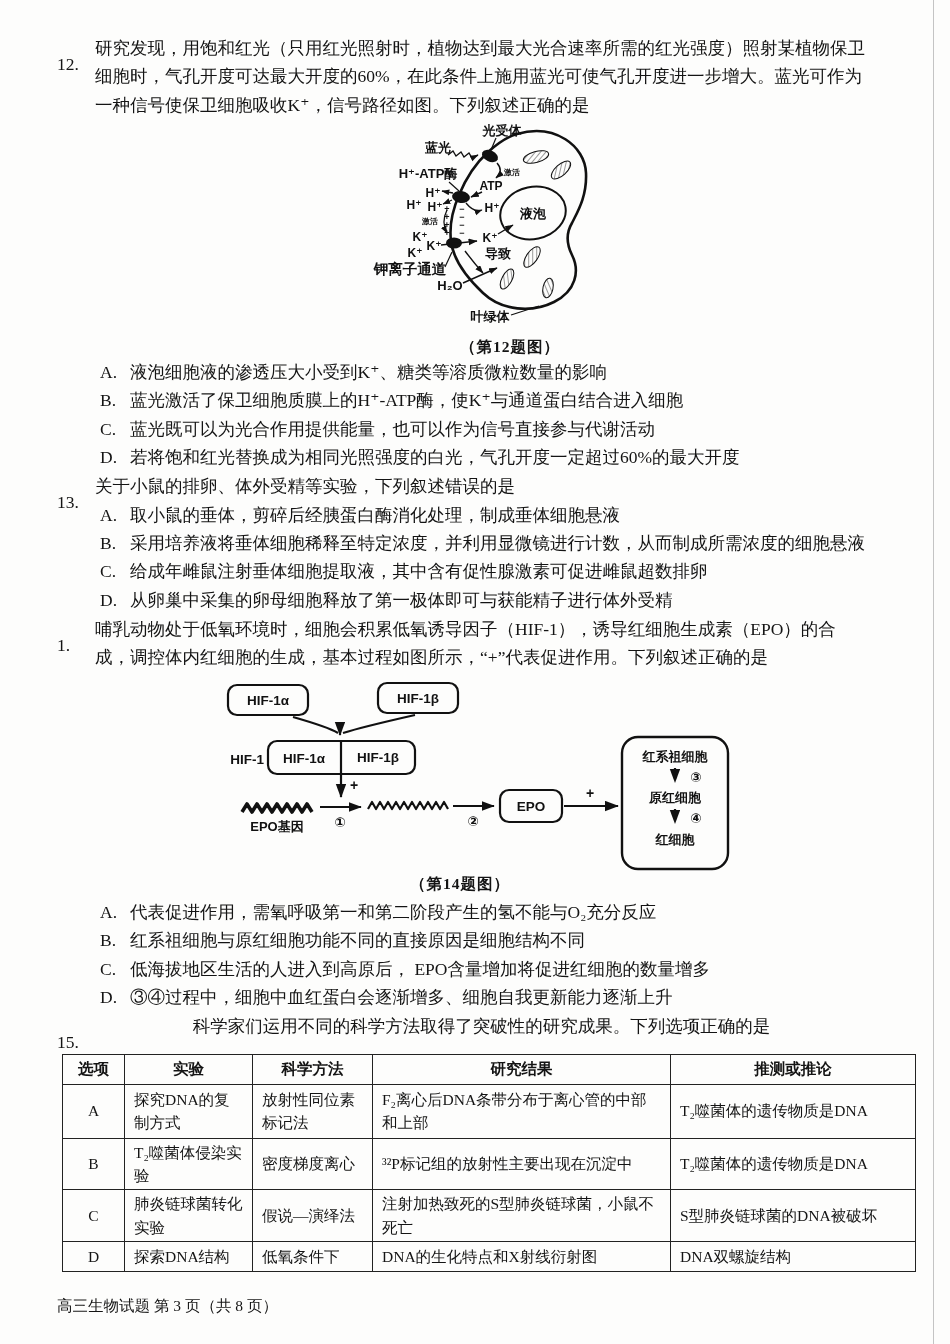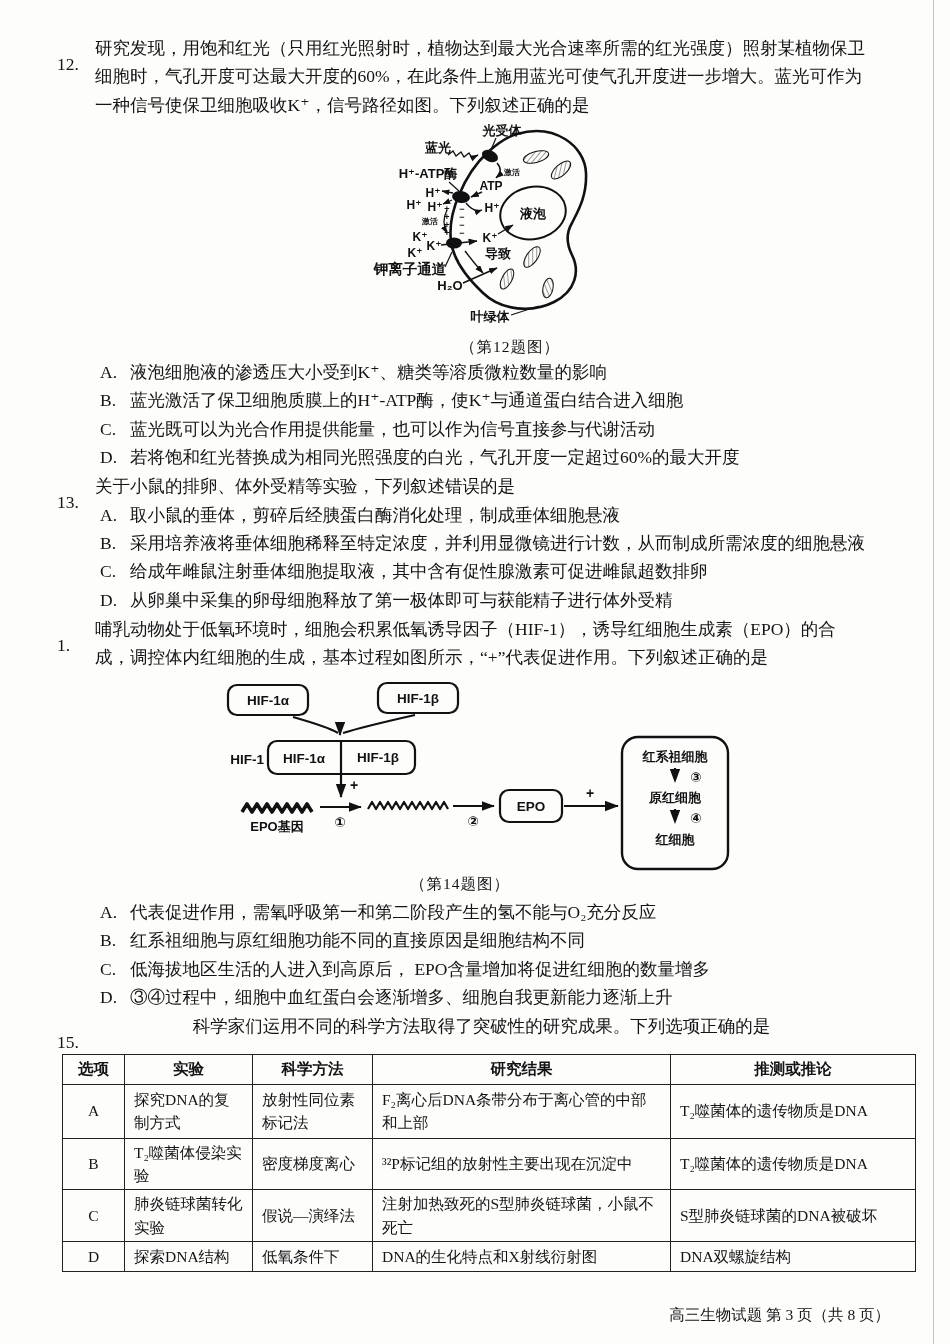--- a/index.html
+++ b/index.html
@@ -14,35 +14,35 @@
 
   .q{position:relative;padding-left:38px;padding-right:52px;font-size:17.5px;line-height:1.62;}
   .q .qnum{position:absolute;left:0;top:0;margin-top:16px;}
   .opt{position:relative;padding-left:73px;padding-right:30px;font-size:17.5px;line-height:1.62;}
   .opt .letter{position:absolute;left:43px;top:0;}
 
   .fig{margin-top:2px;}
   .fig12{width:320px;margin-left:293px;text-align:center;}
   .fig14{width:560px;margin-left:123px;margin-top:5px;text-align:center;}
   .fig svg{display:block;}
-  .figcap{font-size:15.5px;margin-top:1px;letter-spacing:1px;}
+  .figcap{font-size:15.5px;margin-top:1px;letter-spacing:1px;font-weight:bold;}
 
   .diag-label{font-family:"Liberation Sans","DejaVu Sans",sans-serif;font-weight:bold;fill:#111;}
 
   table.t15{border-collapse:collapse;margin:13px 0 0 5px;font-size:15.5px;line-height:1.5;table-layout:fixed;width:853px;border-radius:31px;}
   .t15 th,.t15 td{border:1.6px solid #222;padding:2px 9px;vertical-align:middle;box-sizing:border-box;}
   .t15 th{font-weight:bold;text-align:center;height:30px;}
   .t15 td{text-align:left;}
   .t15 td.csel{text-align:center;}
   .t15 tr.rA td{height:54px;}
   .t15 tr.rB td{height:48px;}
   .t15 tr.rC td{height:52px;}
   .t15 tr.rD td{height:30px;}
 
-  .footer{margin-top:33px;text-align:right;font-size:15.5px;padding-right:30px;}
+  .footer{margin-top:24px;text-align:left;font-size:15.5px;padding-right:30px;}
 </style>
 </head>
 <body>
 
 <div class="sheet">
   <div class="edge-line"></div>
 
   <div class="q">
     <span class="qnum">12.</span>
     <span>研究发现，用饱和红光（只用红光照射时，植物达到最大光合速率所需的红光强度）照射某植物保卫细胞时，气孔开度可达最大开度的60%，在此条件上施用蓝光可使气孔开度进一步增大。蓝光可作为一种信号使保卫细胞吸收K⁺，信号路径如图。下列叙述正确的是</span>

